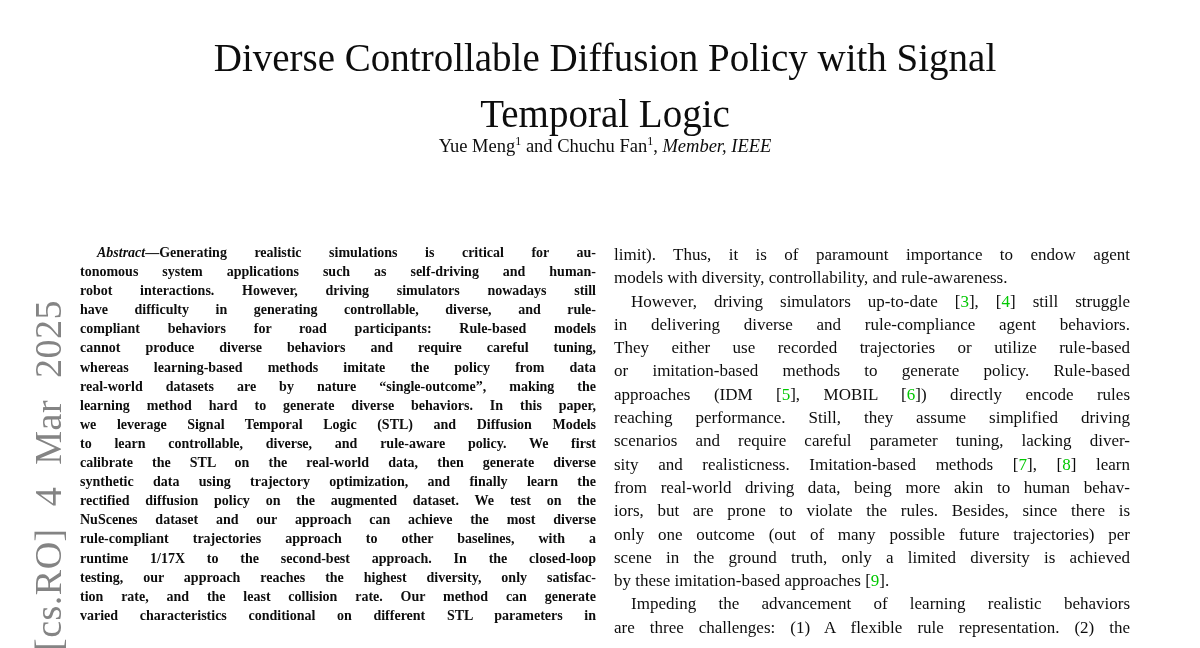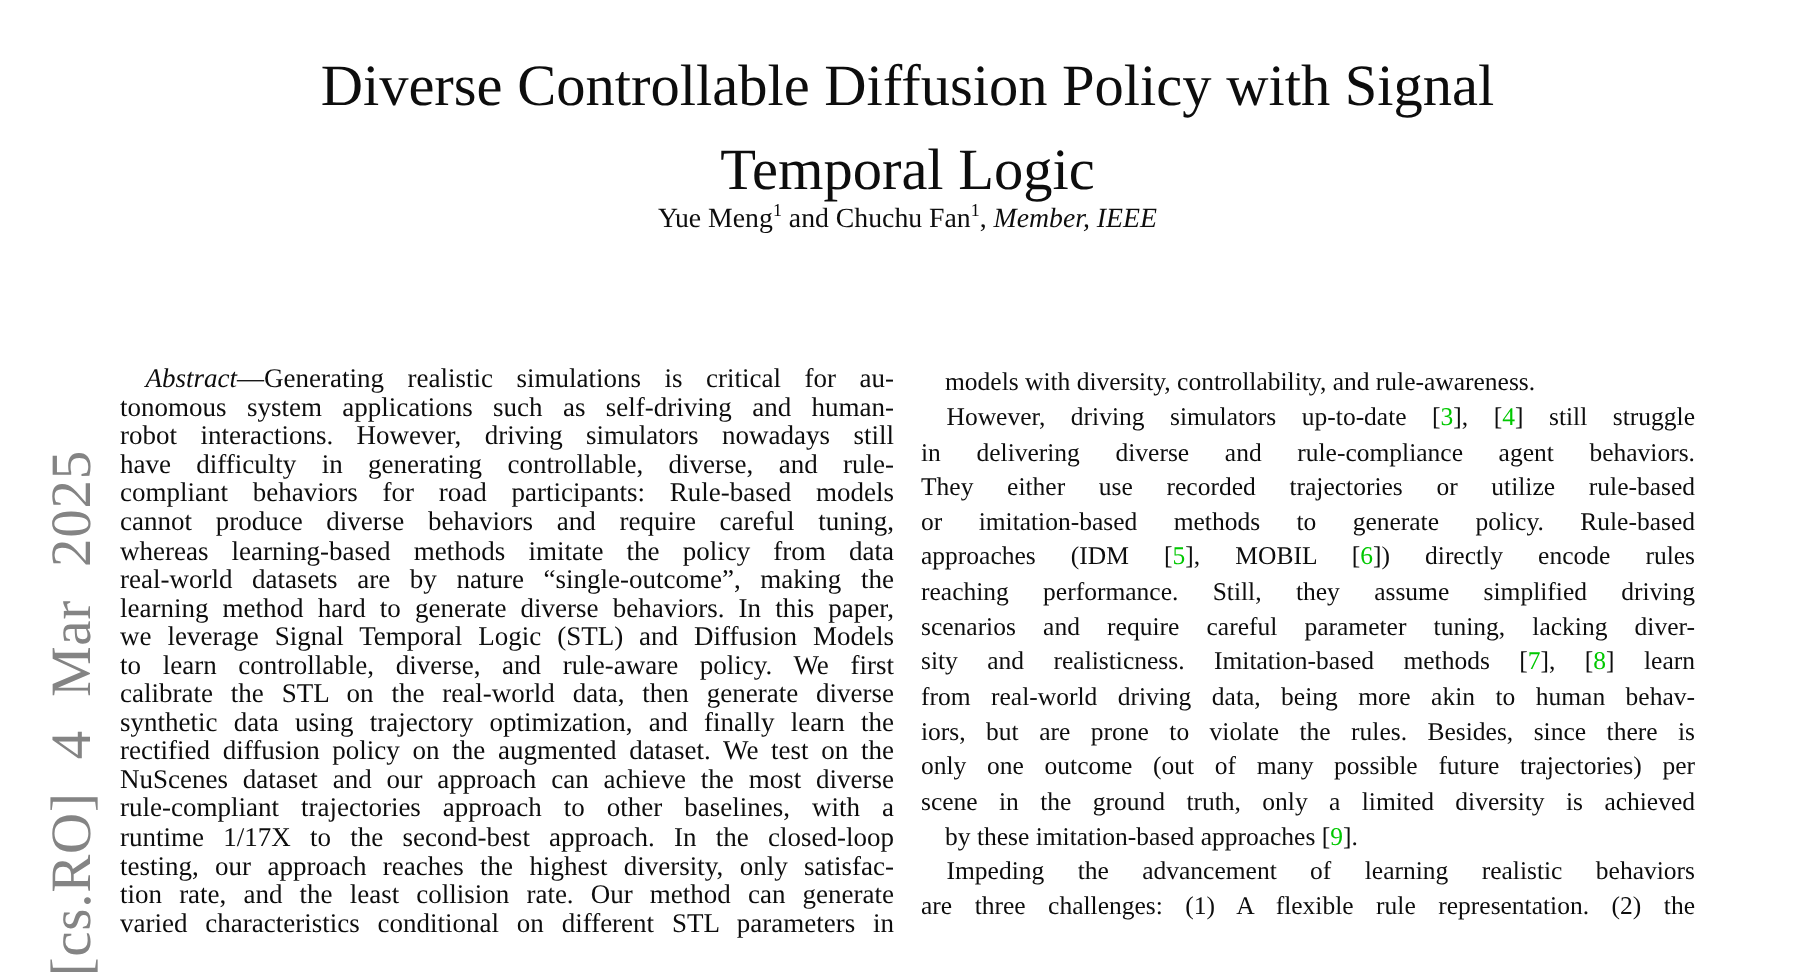--- a/index.html
+++ b/index.html
@@ -19,24 +19,24 @@
     position:absolute;left:5px;top:4px;width:1200px;
     text-align:center;font-size:39px;line-height:56px;font-weight:400;
   }
   .paper-authors{
     position:absolute;left:5px;top:136px;width:1200px;
     text-align:center;font-size:18.5px;
   }
   .paper-authors sup{font-size:12px;line-height:0;}
   .membership{font-style:italic;}
   .col{position:absolute;top:243px;width:516px;}
-  .col-left{left:80px;font-weight:normal;font-size:18px;line-height:19.1px;}
+  .col-left{left:80px;font-weight:bold;font-size:14px;line-height:19.1px;}
   .col-right{left:614px;font-size:17px;line-height:23.3px;}
   .line{text-align:justify;text-align-last:justify;}
-  .line.endline{text-align-last:left;margin-left:16px;}
+  .line.endline{text-align-last:left;}
   .line.indent{text-indent:17px;}
   .first-line{text-indent:17px;}
   .abs-label{font-style:italic;}
   .cite{color:var(--cite-color,#00c800);}
 </style>
 </head>
 <body>
 
 <div class="arxiv-banner">[cs.RO] 4 Mar 2025</div>
 
@@ -67,20 +67,21 @@
       <div class="line">runtime 1/17X to the second-best approach. In the closed-loop</div>
       <div class="line">testing, our approach reaches the highest diversity, only satisfac-</div>
       <div class="line">tion rate, and the least collision rate. Our method can generate</div>
       <div class="line">varied characteristics conditional on different STL parameters in</div>
     </div>
 </div>
 
 <div class="col col-right">
   <div>
 
+  <div class="line">limit). Thus, it is of paramount importance to endow agent</div>
       <div class="line endline">models with diversity, controllability, and rule-awareness.</div>
       <div class="line indent">However, driving simulators up-to-date [<span class="cite">3</span>], [<span class="cite">4</span>] still struggle</div>
       <div class="line">in delivering diverse and rule-compliance agent behaviors.</div>
       <div class="line">They either use recorded trajectories or utilize rule-based</div>
       <div class="line">or imitation-based methods to generate policy. Rule-based</div>
       <div class="line">approaches (IDM [<span class="cite">5</span>], MOBIL [<span class="cite">6</span>]) directly encode rules</div>
       <div class="line">reaching performance. Still, they assume simplified driving</div>
       <div class="line">scenarios and require careful parameter tuning, lacking diver-</div>
       <div class="line">sity and realisticness. Imitation-based methods [<span class="cite">7</span>], [<span class="cite">8</span>] learn</div>
       <div class="line">from real-world driving data, being more akin to human behav-</div>

